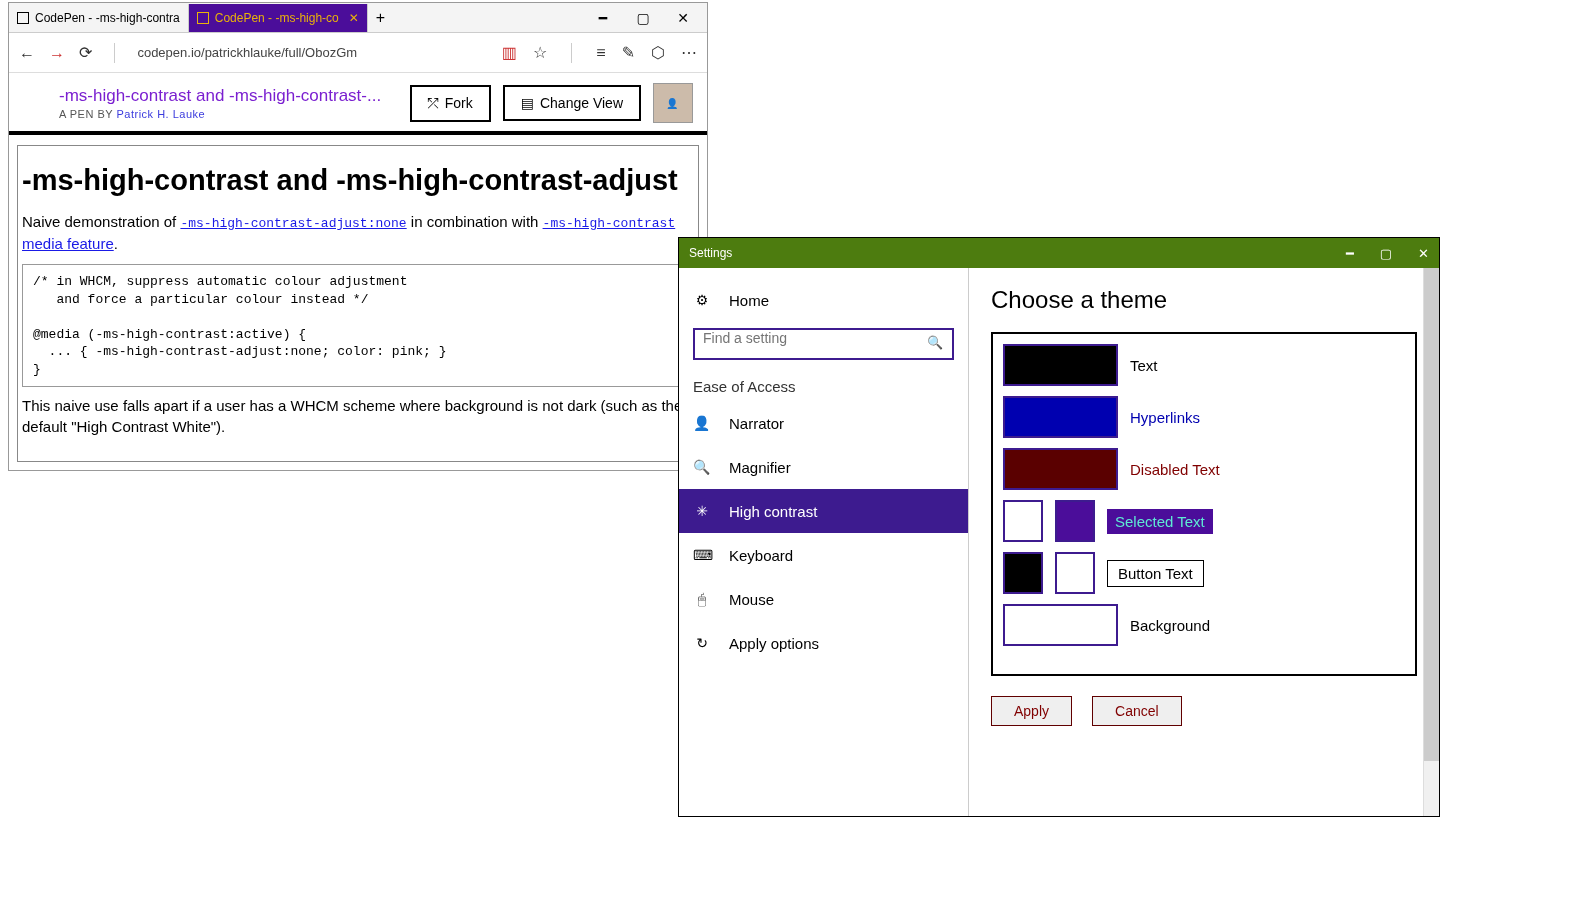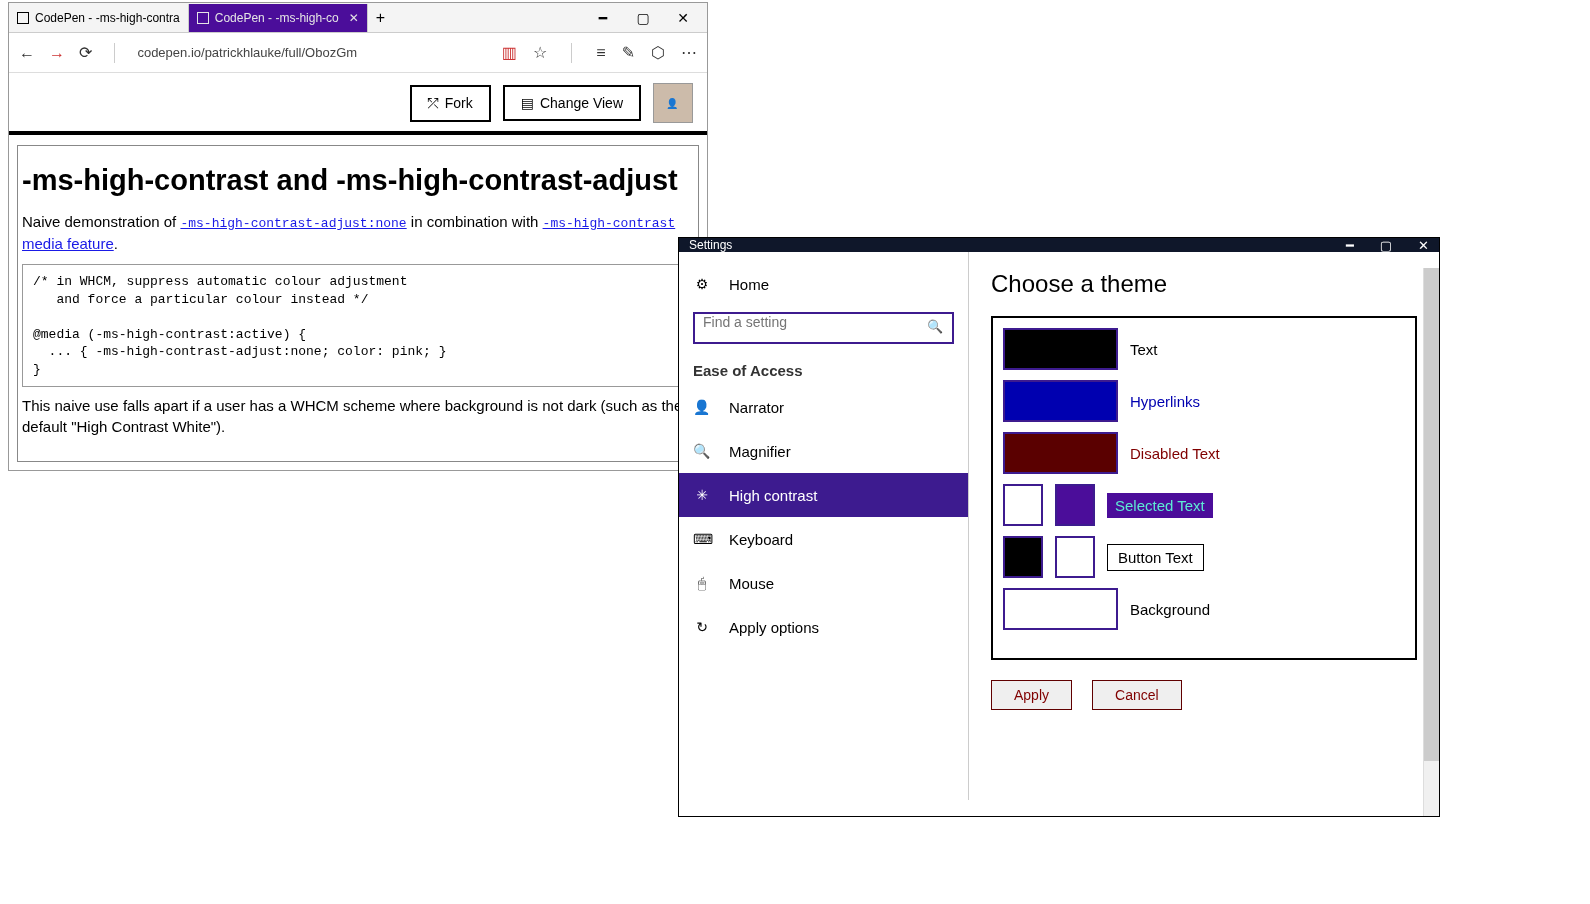--- a/index.html
+++ b/index.html
@@ -2,21 +2,21 @@
 <html><head>
 <meta charset="utf-8">
 <style>
 * { margin: 0; padding: 0; box-sizing: border-box; }
 body { font-family: "Segoe UI", Arial, sans-serif; width: 1590px; height: 904px; background: #fff; position: relative; color: #000; }
 
 
 .browser { position: absolute; left: 8px; top: 2px; width: 700px; border: 1px solid #999; background: #fff; }
 .tabbar { display: flex; align-items: center; height: 30px; background: #f4f4f4; border-bottom: 1px solid #ccc; }
 .tab { display: flex; align-items: center; height: 28px; padding: 0 8px; font-size: 12px; border-right: 1px solid #ccc; gap: 6px; }
-.tab.active { background: #4b0d9a; color: #e5e5e5; }
+.tab.active { background: #4b0d9a; color: #eab308; }
 .tab-icon { width: 12px; height: 12px; border: 1px solid currentColor; }
 .tab-close { font-size: 12px; margin-left: 4px; }
 .newtab { padding: 0 8px; font-size: 16px; }
 .winctrl { margin-left: auto; display: flex; gap: 24px; padding-right: 16px; font-size: 14px; }
 .winbtn { width: 16px; text-align: center; }
 .addrbar { display: flex; align-items: center; height: 40px; padding: 0 10px; gap: 14px; border-bottom: 1px solid #ddd; }
 .navicon { font-size: 16px; color: #333; }
 .url { font-size: 13px; color: #444; }
 .vsep { width: 1px; height: 20px; background: #ccc; margin: 0 8px; }
 .addrright { margin-left: auto; display: flex; align-items: center; gap: 16px; }
@@ -33,32 +33,32 @@
 .h1 { font-size: 29px; font-weight: bold; margin: 18px 2px 14px 2px; }
 .para { font-size: 15px; margin: 6px 2px 10px 2px; line-height: 1.4; }
 .link { color: #1a1ae6; text-decoration: underline; }
 .mono { font-family: "Courier New", monospace; font-size: 13px; }
 .codebox { border: 1px solid #999; margin: 8px 2px; padding: 8px 10px; font-family: "Courier New", monospace; font-size: 13px; line-height: 1.35; white-space: pre; }
 .pinktext { color: #ffc0cb; }
 .redbox { border: 2px solid #f00; padding: 0 2px; display: inline-block; }
 
 
 .settings { position: absolute; left: 678px; top: 237px; width: 762px; height: 580px; border: 1px solid #000; background: #fff; }
-.set-titlebar { background: #0f172a; color: #fff; display: flex; align-items: center; height: 14px; padding: 0 10px; font-size: 12px; }
+.set-titlebar { background: #4d7c0f; color: #fff; display: flex; align-items: center; height: 30px; padding: 0 10px; font-size: 12px; }
 .set-winctrl { margin-left: auto; display: flex; gap: 26px; font-size: 13px; }
 .set-body { display: flex; height: calc(100% - 30px); }
 .set-nav { width: 290px; border-right: 1px solid #ccc; padding-top: 10px; overflow: hidden; }
 .nav-row { display: flex; align-items: center; height: 44px; padding-left: 14px; gap: 18px; font-size: 15px; }
 .nav-row.sel { background: #3d1b8f; color: #fff; }
 .nav-icon { width: 18px; text-align: center; font-size: 14px; }
 .search-wrap { margin: 6px 14px 8px 14px; }
 .searchbox { width: 100%; height: 32px; border: 2px solid #3d1b8f; padding: 0 28px 12px 8px; font-size: 14px; }
 .search-wrap { position: relative; }
 .search-ico { position: absolute; right: 10px; top: 7px; font-size: 13px; }
-.nav-section { font-size: 15px; padding: 10px 14px 6px 14px; color: #333; font-weight: bold; }
+.nav-section { font-size: 15px; padding: 10px 14px 6px 14px; color: #333; }
 .set-main { flex: 1; padding: 18px 22px; position: relative; }
 .theme-h { font-size: 24px; margin-bottom: 14px; font-weight: 400; }
 .theme-select { width: 100%; border: 1px solid #000; height: 34px; display: flex; align-items: center; padding: 0 10px; font-size: 14px; justify-content: space-between; }
 .swatch-panel { border: 2px solid #000; margin-top: 18px; padding: 10px 10px 18px 10px; text-align: right; }
 .swatch-row { display: flex; align-items: center; gap: 12px; margin-bottom: 10px; }
 .swatch { width: 115px; height: 42px; border: 2px solid #3d1b8f; }
 .swatch.small { width: 40px; }
 .sw-label { font-size: 15px; }
 .btn-row { display: flex; gap: 20px; margin-top: 20px; }
 .set-btn { border: 1px solid #600000; color: #800000; padding: 6px 22px; font-size: 14px; }
@@ -98,20 +98,26 @@
       <span class="navicon">☆</span>
       <span class="vsep"></span>
       <span class="navicon">≡</span>
       <span class="navicon">✎</span>
       <span class="navicon">⬡</span>
       <span class="navicon">⋯</span>
     </div>
   </div>
 
   <div class="pen-header">
+    <div>
+      <div class="pen-title">-ms-high-contrast and -ms-high-contrast-...</div>
+      <div class="pen-by">
+        <span>A PEN BY </span><a href="#">Patrick H. Lauke</a>
+      </div>
+    </div>
     <div class="pen-actions">
       <div class="pen-btn">
         <span>⤱</span>
         <span>Fork</span>
       </div>
       <div class="pen-btn">
         <span>▤</span>
         <span>Change View</span>
       </div>
       <div class="avatar">👤</div>

